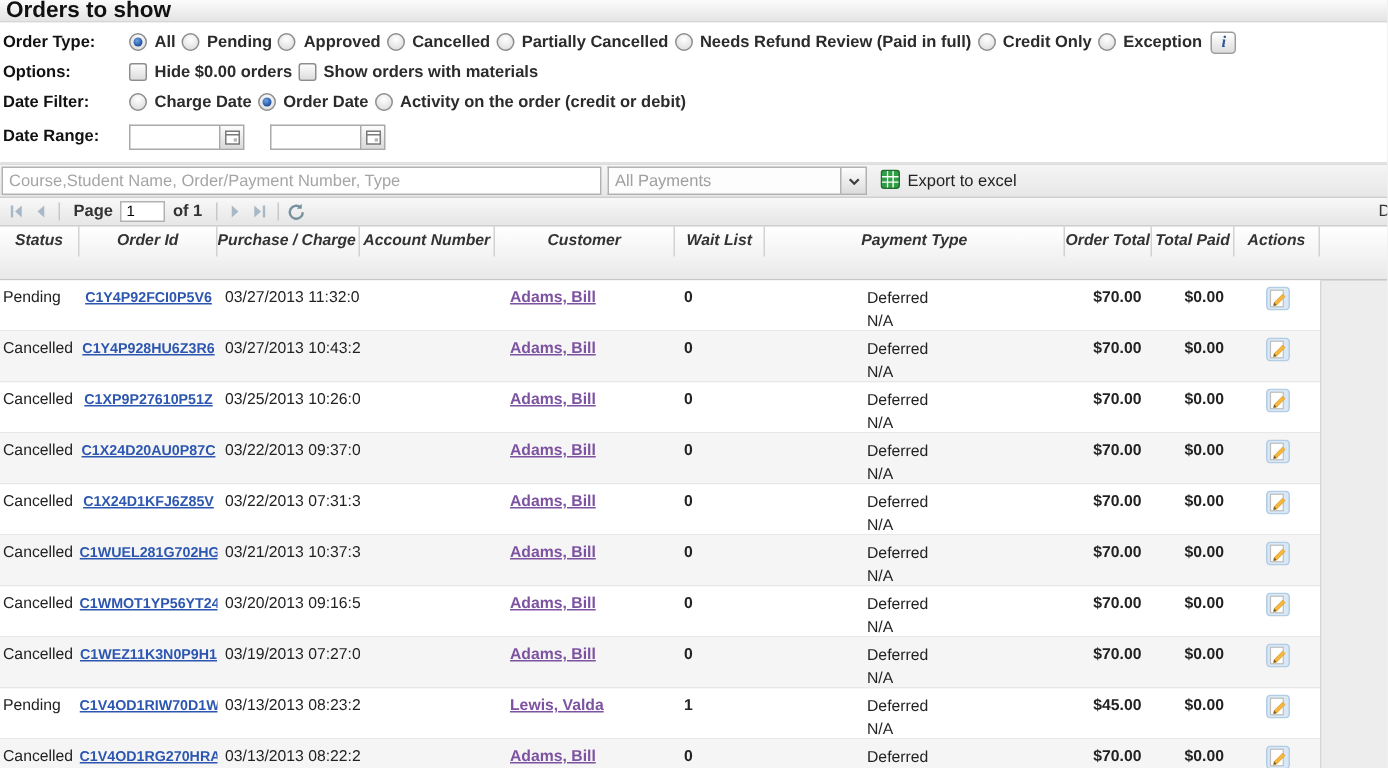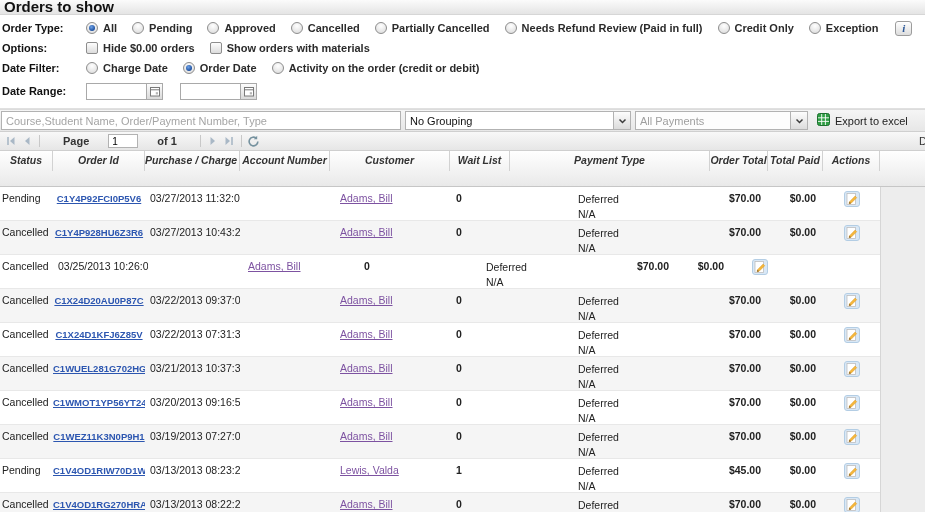--- a/index.html
+++ b/index.html
@@ -13,21 +13,21 @@
   .panel-title {
     height:15px; line-height:14px; padding:0 4px; font-weight:bold; font-size:15px; color:#111;
     background:linear-gradient(#fbfbfb,#e4e4e4); border-bottom:1px solid #d6d6d6;
   }
   
   .filters { background:#fff; padding:3px 0 4px 0; border-bottom:1px solid #e0e0e0; }
   .filter-row { display:flex; align-items:center; min-height:20px; padding-left:2px; }
   .filter-row.tall { min-height:26px; }
   .filter-label { width:84px; font-weight:bold; color:#111; flex:none; }
   .filter-controls { display:flex; align-items:center; }
-  .radio-item, .check-item { display:flex; align-items:center; margin-right:15px; cursor:default; }
+  .radio-item, .check-item { display:flex; align-items:center; margin-right:4px; cursor:default; }
   .radio {
     width:12px; height:12px; border-radius:50%; border:1px solid #8d8d8d; flex:none;
     background:radial-gradient(circle at 50% 30%, #ffffff 0%, #d8d8d8 100%);
     margin-right:5px; position:relative;
   }
   .radio.checked::after {
     content:""; position:absolute; left:2px; top:2px; width:6px; height:6px; border-radius:50%;
     background:radial-gradient(circle at 40% 35%, #6fa3e8 0%, #1d4f9e 70%);
   }
   .checkbox {
@@ -72,21 +72,21 @@
   .combo.payments .combo-text { width:155px; }
   .export-btn { display:flex; align-items:center; margin-left:9px; cursor:default; }
   .export-btn .label { margin-left:5px; color:#222; }
   
   .paging {
     height:19px; background:linear-gradient(#f8f8f8,#e6e6e6); border-bottom:1px solid #cfcfcf;
     display:flex; align-items:center; padding:0 3px; position:relative;
   }
   .pg-btn { width:16px; height:16px; display:flex; align-items:center; justify-content:center; }
   .pg-sep { width:1px; height:12px; background:#c8c8c8; margin:0 4px; }
-  .pg-label { font-weight:bold; color:#333; margin:0 19px; }
+  .pg-label { font-weight:bold; color:#333; margin:0 5px; }
   .page-input { width:30px; height:14px; border:1px solid #b2b2b2; font-size:10px; padding:0 3px; }
   .display-text { position:absolute; right:-3px; top:3px; width:9px; overflow:hidden; color:#333; }
   
   .grid-header { display:flex; height:36px; background:linear-gradient(#ffffff,#e9e9e9);
     border-bottom:1px solid #c6c6c6;font-style:italic; }
   .hcell {
     height:20px; line-height:19px; text-align:center; font-weight:bold; color:#333;
     border-right:1px solid #d2d2d2; overflow:hidden; white-space:nowrap; flex:none; font-size:10.5px;
   }
   .hfill { flex:1; border-right:none; }
@@ -99,21 +99,21 @@
   .cell { flex:none; padding-top:5px; overflow:hidden; white-space:nowrap; font-size:10.5px; }
   .cell.c-status { padding-left:2px; }
   .cell.c-oid { text-align:center; }
   .cell.c-date { padding-left:5px; }
   .cell.c-cust { padding-left:10px; }
   .cell.c-wait { padding-left:6px; font-weight:bold; }
   .cell.c-pay { padding-left:68px; line-height:15px; }
   .cell.c-ot, .cell.c-tp { text-align:right; padding-right:7px; font-weight:bold; }
   .cell.c-act { text-align:center; padding-top:4px; }
   a.id-link { color:#2c56b0; font-size:9.5px; font-weight:bold; text-decoration:underline; }
-  a.cust-link { color:#7d52a1; font-weight:normal; text-decoration:underline; font-size:10.5px; }
+  a.cust-link { color:#7d52a1; font-weight:bold; text-decoration:underline; font-size:10.5px; }
   .pay-sub { display:block; }
 </style>
 </head>
 <body>
 
 <div class="app">
 
   <div class="panel-title">Orders to show</div>
 
   <div class="filters">
@@ -210,28 +210,20 @@
                 <rect x="5.8" y="6.2" width="2.2" height="2.2" fill="#b5b5b5"></rect>
               </svg>
           </span>
         </span>
       </div>
     </div>
   </div>
 
   <div class="toolbar">
     <input class="search-input" type="text" placeholder="Course,Student Name, Order/Payment Number, Type" style="">
-    <div class="combo">
-      <div class="combo-text">No Grouping</div>
-      <div class="combo-trigger">
-        <svg width="9" height="8" viewBox="0 0 9 8">
-            <path d="M1.5 2.5l3 3 3-3" fill="none" stroke="#3c3c3c" stroke-width="1.5"></path>
-          </svg>
-      </div>
-    </div>
     <div class="combo payments disabled">
       <div class="combo-text">All Payments</div>
       <div class="combo-trigger">
         <svg width="9" height="8" viewBox="0 0 9 8">
             <path d="M1.5 2.5l3 3 3-3" fill="none" stroke="#3c3c3c" stroke-width="1.5"></path>
           </svg>
       </div>
     </div>
     <div class="export-btn">
       <span>
@@ -334,20 +326,21 @@
               <rect x="0.5" y="0.5" width="15" height="15" rx="2.5" fill="#d9e8f6" stroke="#b3cde4"></rect>
               <rect x="3" y="2.5" width="8.5" height="11" fill="#ffffff" stroke="#bdbdbd" stroke-width="0.8"></rect>
               <path d="M5 12.8l2.1-.5 5.6-5.6-1.6-1.6-5.6 5.6z" fill="#f6b73c" stroke="#d69a28" stroke-width="0.5"></path>
               <path d="M5 12.8l.5-2.1 1.6 1.6z" fill="#7a5c2e"></path>
             </svg>
         </span>
       </div>
     </div>
       <div class="grid-row">
       <div class="cell c-status">Cancelled</div>
+      <div class="cell c-oid"><a class="id-link" href="#">C1XP9P27610P51Z</a></div>
       <div class="cell c-date">03/25/2013 10:26:02 ...</div>
       <div class="cell c-acct"></div>
       <div class="cell c-cust"><a class="cust-link" href="#">Adams, Bill</a></div>
       <div class="cell c-wait">0</div>
       <div class="cell c-pay"><span>Deferred</span><span class="pay-sub">N/A</span></div>
       <div class="cell c-ot">$70.00</div>
       <div class="cell c-tp">$0.00</div>
       <div class="cell c-act">
         <span>
           <svg width="16" height="16" viewBox="0 0 16 16">

